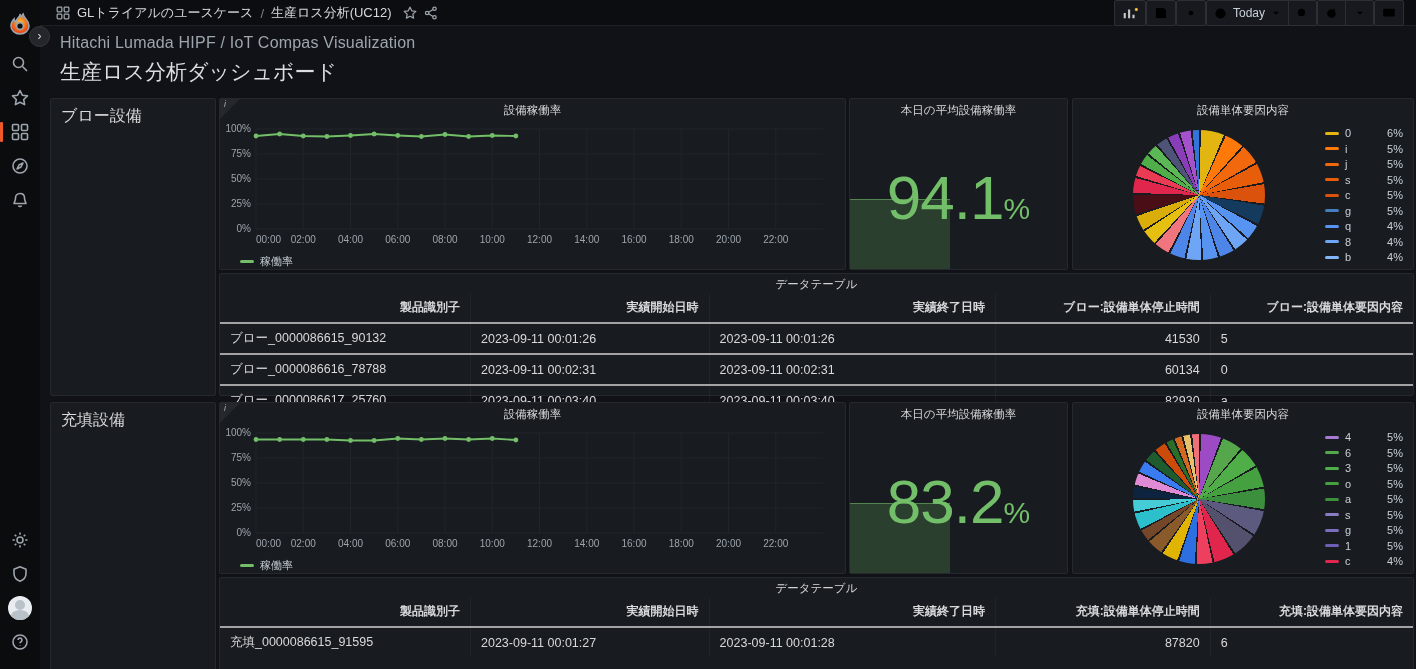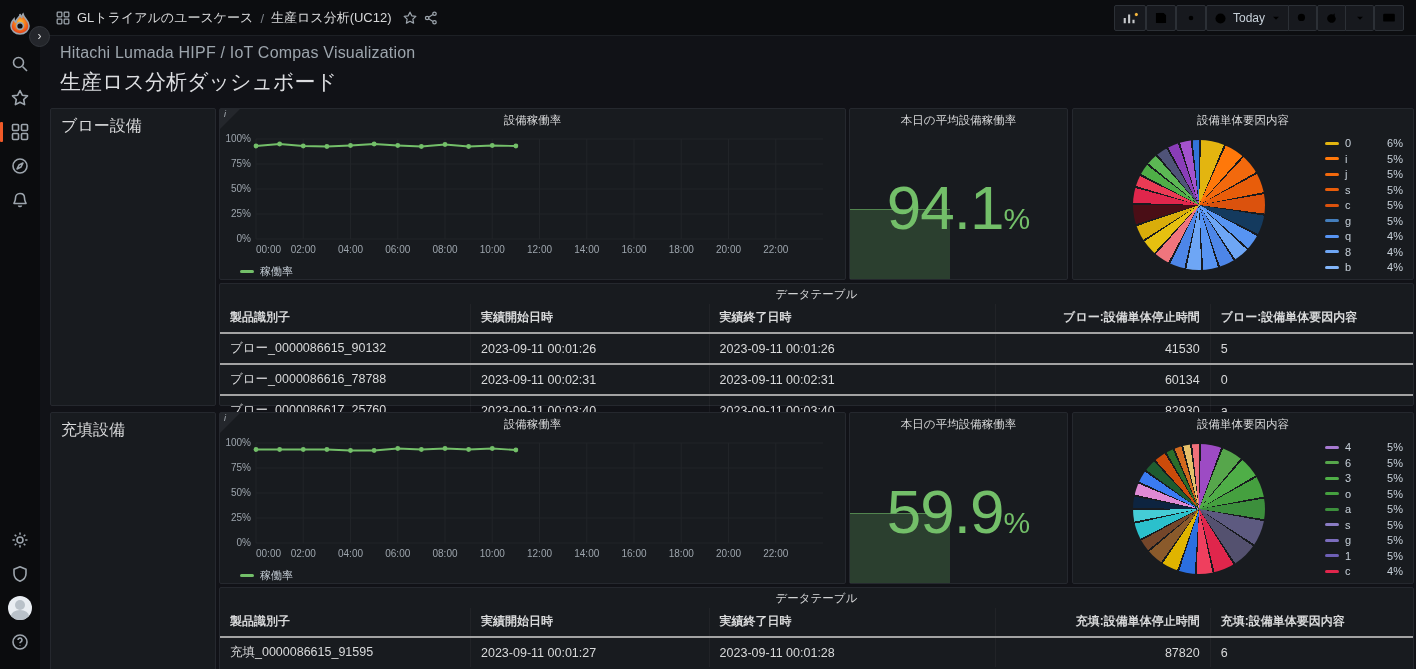--- a/index.html
+++ b/index.html
@@ -18,21 +18,21 @@
   .sb-spacer { flex:1; }
   .expand-btn { position:absolute; left:29px; top:26px; width:21px; height:21px; border-radius:50%;
     background:#24262b; border:1px solid #34373d; color:#d8d9da; font-size:12px; line-height:18px;
     text-align:center; cursor:pointer; z-index:9; }
   .avatar { width:24px; height:24px; border-radius:50%; background:#e9edf2; position:relative; overflow:hidden; }
   .avatar:before { content:""; position:absolute; left:7px; top:4px; width:10px; height:10px; border-radius:50%; background:#b9c1c9; }
   .avatar:after { content:""; position:absolute; left:3px; top:14px; width:18px; height:12px; border-radius:50%; background:#b9c1c9; }
 
   
   .main { flex:1; display:flex; flex-direction:column; min-width:0; }
-  .topnav { height:36px; background:#0c0d10; border-bottom:1px solid #1d2025;
+  .topnav { height:26px; background:#0c0d10; border-bottom:1px solid #1d2025;
     display:flex; align-items:center; padding:1px 12px 0 16px; }
   .crumb { display:flex; align-items:center; gap:7px; font-size:13px; color:#d8d9da; }
   .crumb .sep { color:#7b8087; }
   .mini-icon svg { stroke:#9da5ad; fill:none; stroke-width:1.6; display:block; }
   .nav-right { margin-left:auto; display:flex; align-items:center; gap:0; }
   .nav-btn { height:26px; min-width:28px; background:#17191e; border:1px solid #2c3036; border-radius:2px;
     display:flex; align-items:center; justify-content:center; gap:6px; padding:0 7px;
     color:#c7d0d9; font-size:12px; cursor:pointer; }
   .btn-group { display:flex; }
   .btn-group .nav-btn { border-radius:0; border-left-width:0; }
@@ -70,21 +70,21 @@
   
   .pie-body { display:flex; height:calc(100% - 22px); align-items:center; }
   .pie-wrap { flex:1; display:flex; justify-content:center; align-items:center; }
   .pie { width:132px; height:130px; border-radius:50%; }
   .pie-legend { width:88px; padding-right:10px; }
   .pie-legend .li { display:flex; align-items:center; gap:6px; height:15.5px; font-size:11px; color:#c7d0d9; }
   .pie-legend .li .pct { margin-left:auto; }
 
   
   .dt { width:100%; border-collapse:collapse; table-layout:fixed; }
-  .dt th { font-size:12px; color:#d8d9da; font-weight:700; text-align:left; padding:5px 10px 6px; }
+  .dt th { font-size:12px; color:#d8d9da; font-weight:700; text-align:right; padding:5px 10px 6px; }
   .dt td { font-size:12.5px; color:#d8d9da; padding:6px 10px; border-top:2px solid #a3a3a3;
     white-space:nowrap; overflow:hidden; }
   .dt th.r, .dt td.r { text-align:right; }
   .dt td:not(:last-child), .dt th:not(:last-child) { border-right:1px solid rgba(255,255,255,.04); }
 </style>
 </head>
 <body>
 
 <div class="app">
 
@@ -501,21 +501,21 @@
           <span class="legend-dash" style="background: rgb(115, 191, 105);"></span>
           <span>稼働率</span>
         </div>
       </div>
 
       <div class="panel" style="left:809px;top:310px;width:219px;height:172px">
         <div class="panel-title">本日の平均設備稼働率</div>
         <div class="stat-body">
           <div class="spark"></div>
           <div class="stat-value">
-            <span class="stat-num">59.9</span><span class="stat-unit">%</span>
+            <span class="stat-num">83.2</span><span class="stat-unit">%</span>
           </div>
         </div>
       </div>
 
       <div class="panel" style="left:1032px;top:310px;width:342px;height:172px">
         <div class="panel-title">設備単体要因内容</div>
         <div class="pie-body">
           <div class="pie-wrap">
               <div class="pie" style="background: conic-gradient(rgb(24, 27, 31) 0%, rgb(24, 27, 31) 0.5%, rgb(157, 75, 196) 0.5%, rgb(157, 75, 196) 5.49451%, rgb(24, 27, 31) 5.49451%, rgb(24, 27, 31) 5.99451%, rgb(86, 166, 75) 5.99451%, rgb(86, 166, 75) 10.989%, rgb(24, 27, 31) 10.989%, rgb(24, 27, 31) 11.489%, rgb(79, 174, 71) 11.489%, rgb(79, 174, 71) 16.4835%, rgb(24, 27, 31) 16.4835%, rgb(24, 27, 31) 16.9835%, rgb(69, 160, 63) 16.9835%, rgb(69, 160, 63) 21.978%, rgb(24, 27, 31) 21.978%, rgb(24, 27, 31) 22.478%, rgb(60, 143, 60) 22.478%, rgb(60, 143, 60) 27.4725%, rgb(24, 27, 31) 27.4725%, rgb(24, 27, 31) 27.9725%, rgb(93, 90, 128) 27.9725%, rgb(93, 90, 128) 34.0659%, rgb(24, 27, 31) 34.0659%, rgb(24, 27, 31) 34.5659%, rgb(84, 81, 111) 34.5659%, rgb(84, 81, 111) 40.6593%, rgb(24, 27, 31) 40.6593%, rgb(24, 27, 31) 41.1593%, rgb(224, 38, 76) 41.1593%, rgb(224, 38, 76) 46.1538%, rgb(24, 27, 31) 46.1538%, rgb(24, 27, 31) 46.6538%, rgb(239, 63, 94) 46.6538%, rgb(239, 63, 94) 50.5495%, rgb(24, 27, 31) 50.5495%, rgb(24, 27, 31) 51.0495%, rgb(43, 111, 224) 51.0495%, rgb(43, 111, 224) 54.9451%, rgb(24, 27, 31) 54.9451%, rgb(24, 27, 31) 55.4451%, rgb(224, 180, 0) 55.4451%, rgb(224, 180, 0) 59.3407%, rgb(24, 27, 31) 59.3407%, rgb(24, 27, 31) 59.8407%, rgb(138, 90, 43) 59.8407%, rgb(138, 90, 43) 63.7363%, rgb(24, 27, 31) 63.7363%, rgb(24, 27, 31) 64.2363%, rgb(116, 70, 42) 64.2363%, rgb(116, 70, 42) 67.033%, rgb(24, 27, 31) 67.033%, rgb(24, 27, 31) 67.533%, rgb(43, 192, 204) 67.533%, rgb(43, 192, 204) 71.4286%, rgb(24, 27, 31) 71.4286%, rgb(24, 27, 31) 71.9286%, rgb(69, 204, 214) 71.9286%, rgb(69, 204, 214) 74.7253%, rgb(24, 27, 31) 74.7253%, rgb(24, 27, 31) 75.2253%, rgb(13, 36, 64) 75.2253%, rgb(13, 36, 64) 78.022%, rgb(24, 27, 31) 78.022%, rgb(24, 27, 31) 78.522%, rgb(223, 138, 212) 78.522%, rgb(223, 138, 212) 81.3187%, rgb(24, 27, 31) 81.3187%, rgb(24, 27, 31) 81.8187%, rgb(58, 123, 242) 81.8187%, rgb(58, 123, 242) 84.6154%, rgb(24, 27, 31) 84.6154%, rgb(24, 27, 31) 85.1154%, rgb(30, 92, 48) 85.1154%, rgb(30, 92, 48) 87.9121%, rgb(24, 27, 31) 87.9121%, rgb(24, 27, 31) 88.4121%, rgb(204, 75, 10) 88.4121%, rgb(204, 75, 10) 91.2088%, rgb(24, 27, 31) 91.2088%, rgb(24, 27, 31) 91.7088%, rgb(42, 110, 42) 91.7088%, rgb(42, 110, 42) 93.4066%, rgb(24, 27, 31) 93.4066%, rgb(24, 27, 31) 93.9066%, rgb(210, 105, 30) 93.9066%, rgb(210, 105, 30) 95.6044%, rgb(24, 27, 31) 95.6044%, rgb(24, 27, 31) 96.1044%, rgb(230, 192, 106) 96.1044%, rgb(230, 192, 106) 97.8022%, rgb(24, 27, 31) 97.8022%, rgb(24, 27, 31) 98.3022%, rgb(240, 112, 122) 98.3022%, rgb(240, 112, 122) 100%);"></div>
             </div>

